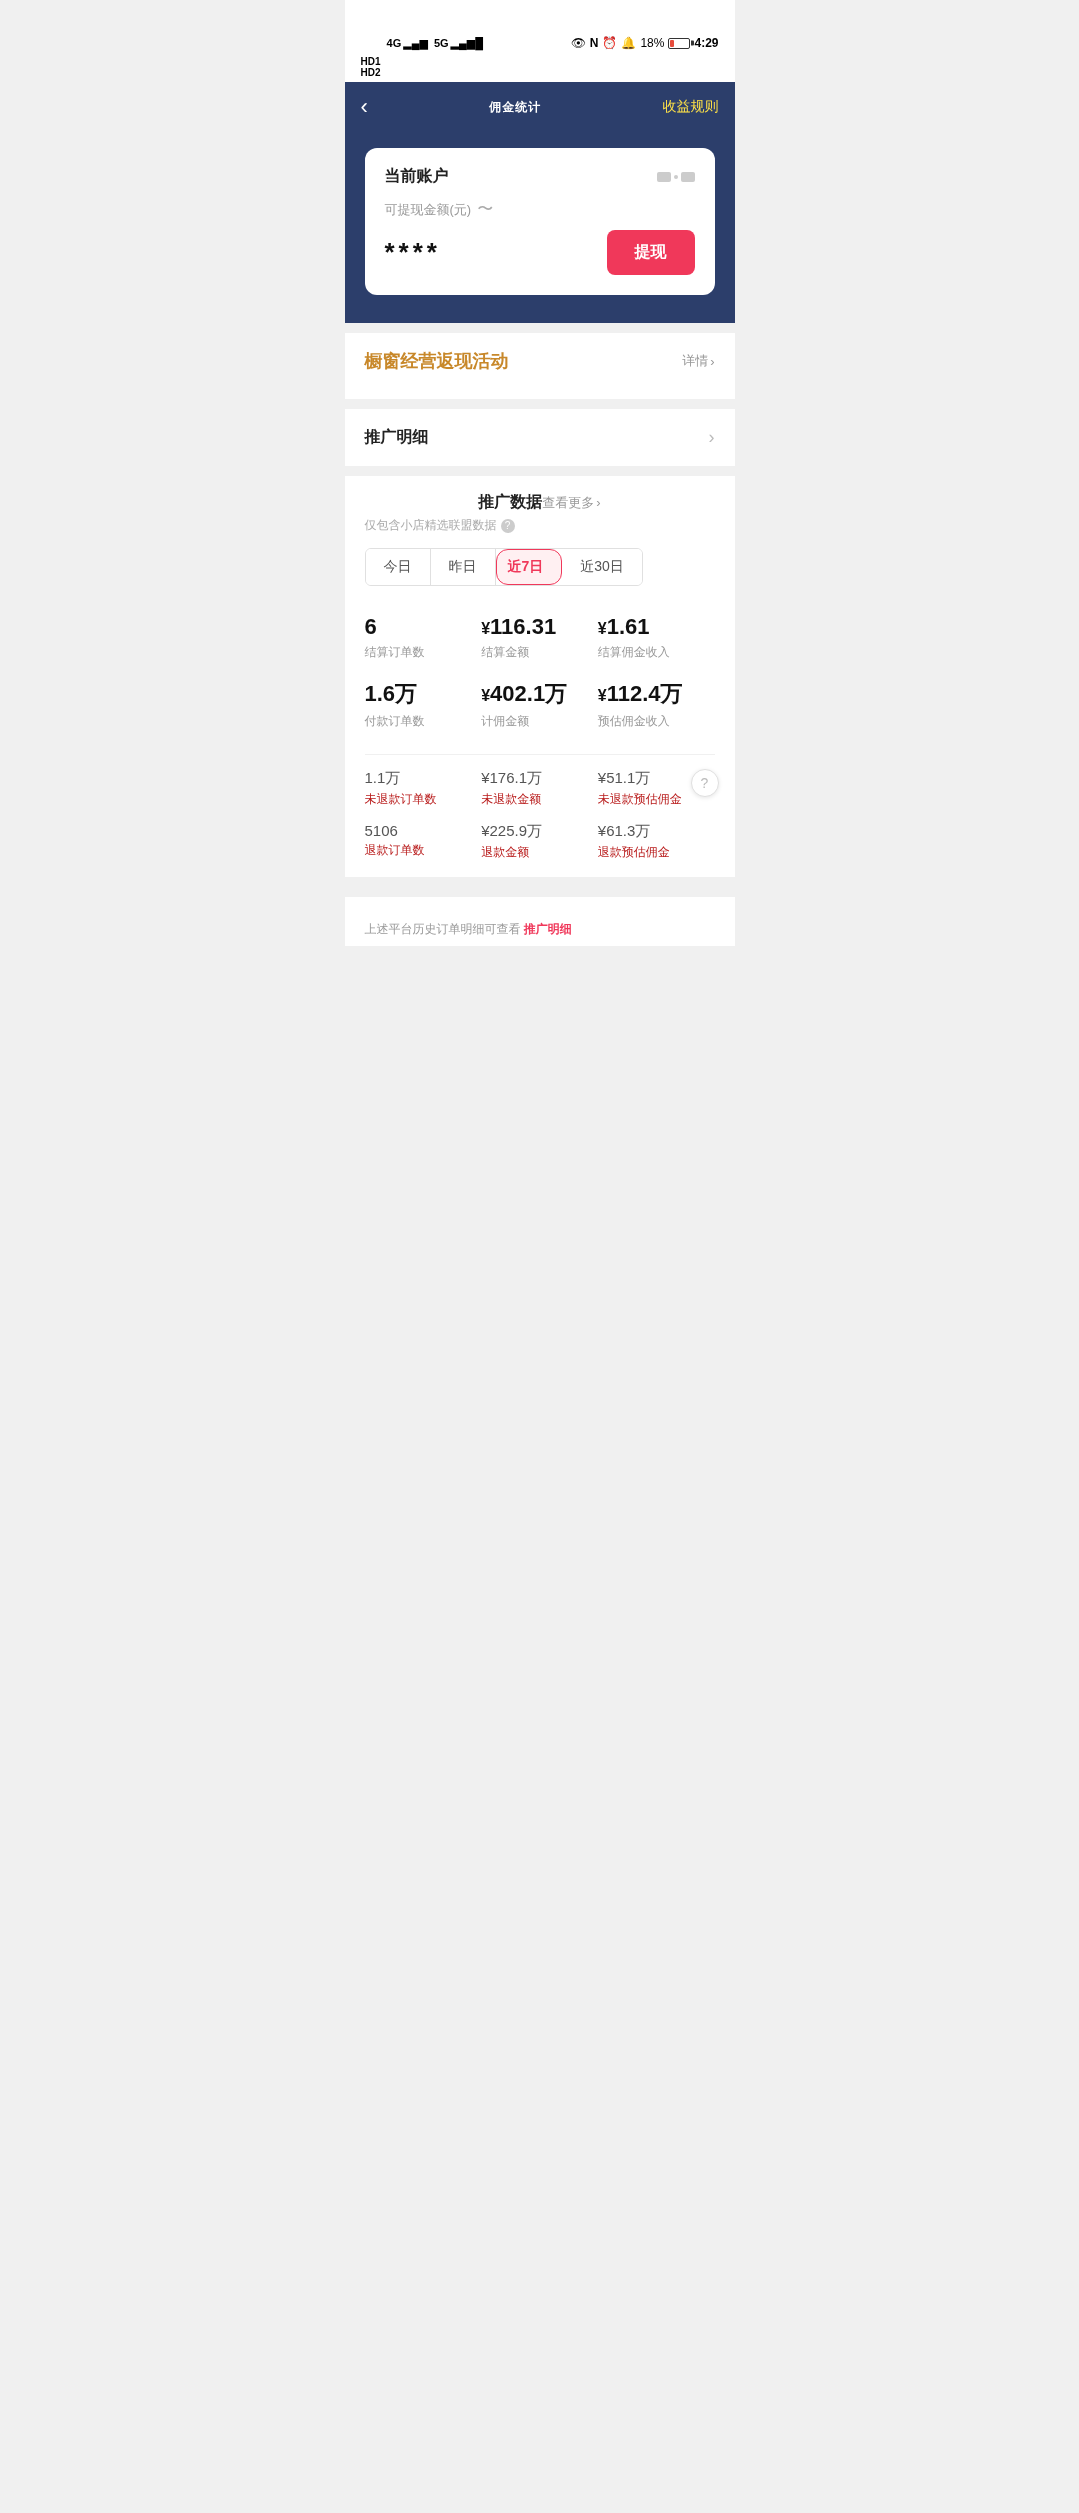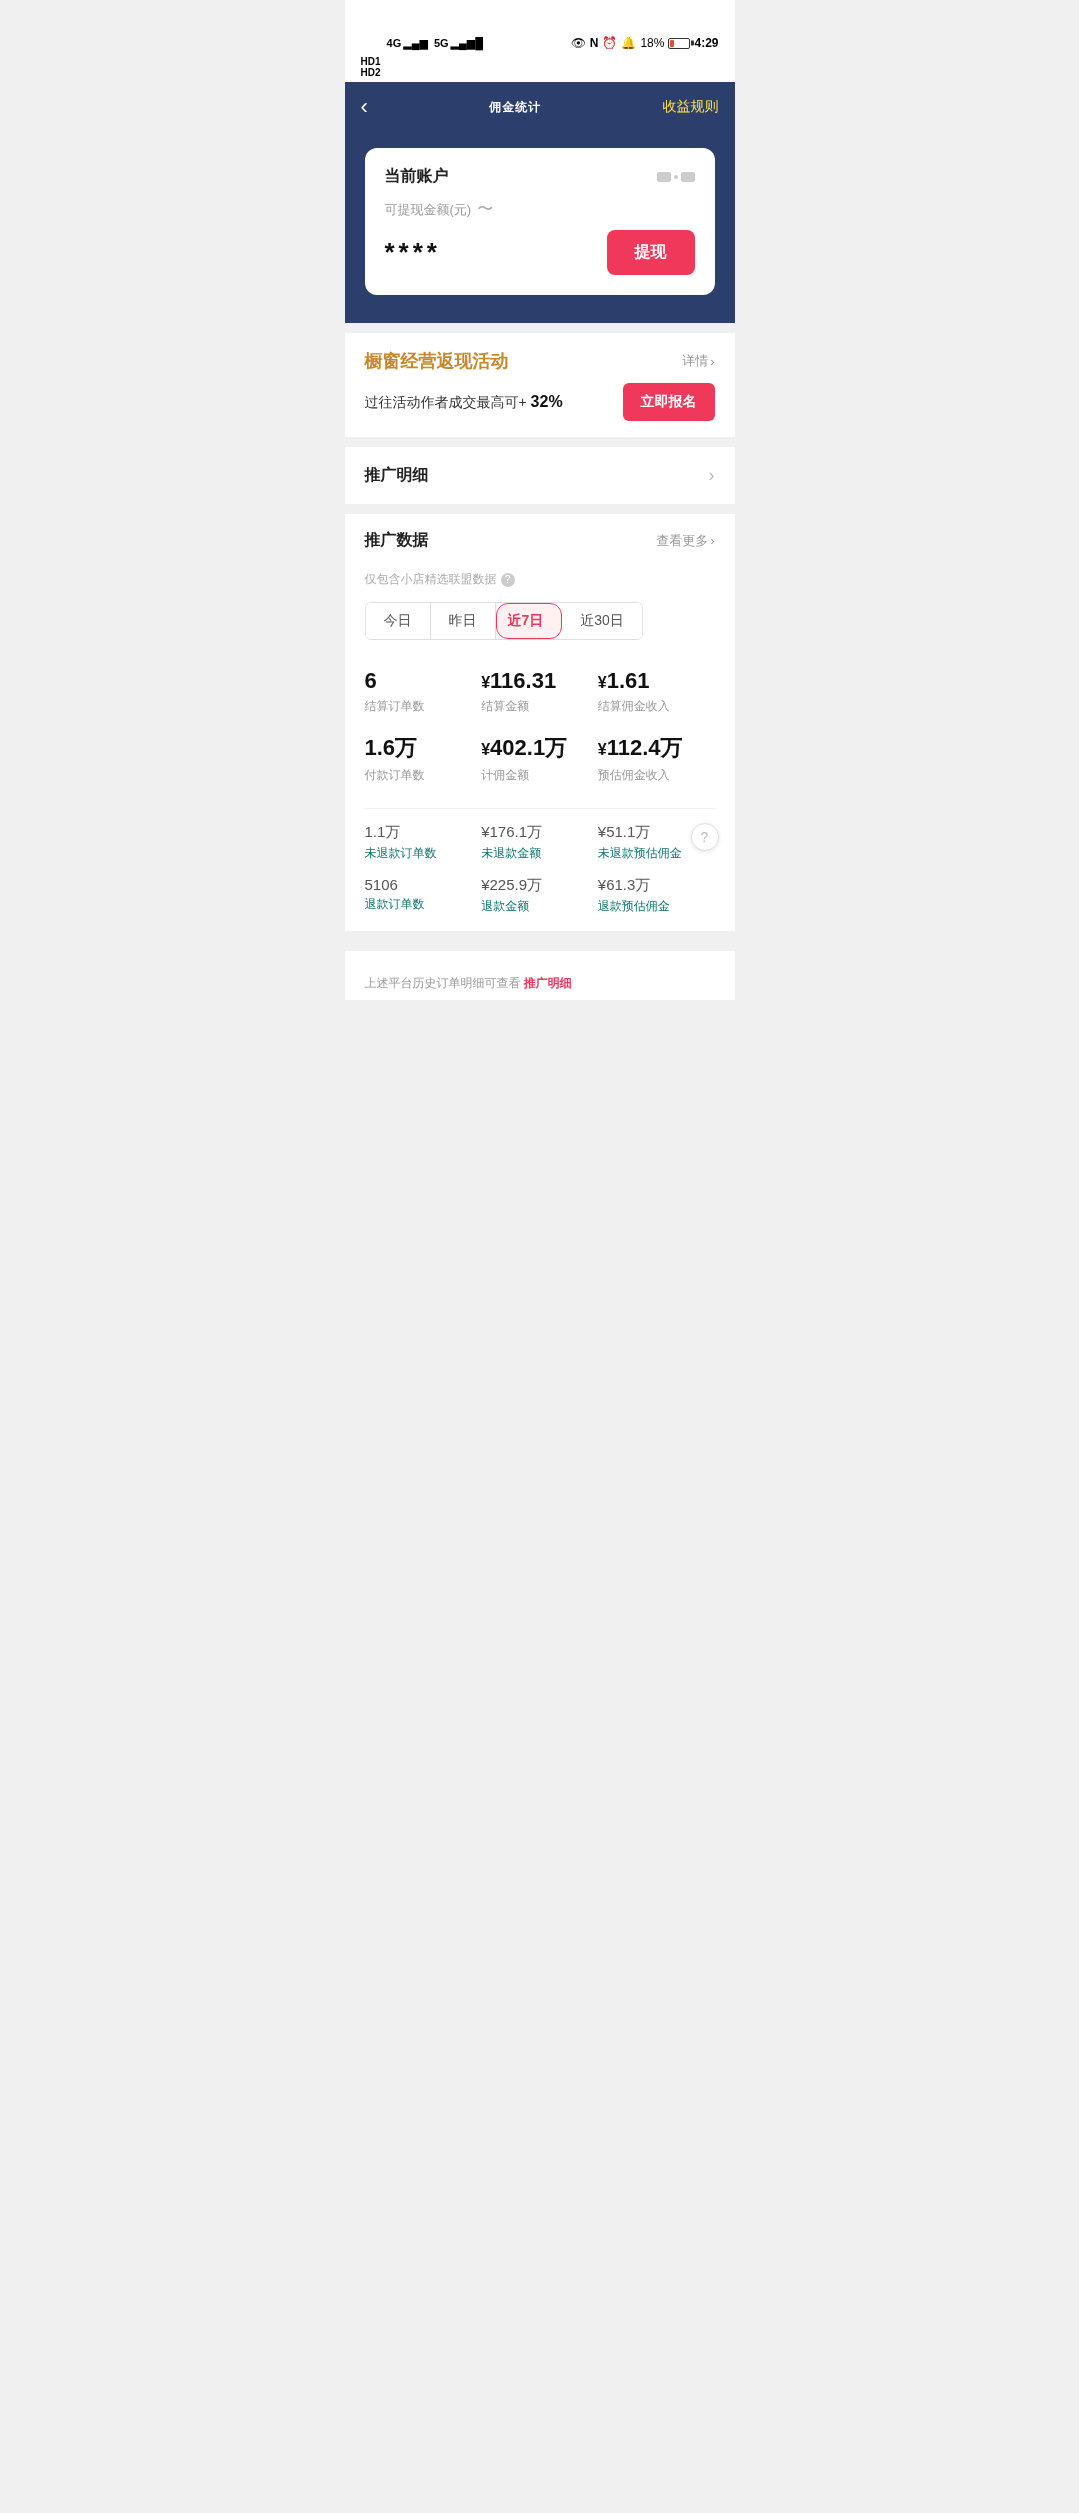--- a/index.html
+++ b/index.html
@@ -204,23 +204,23 @@
       color: #bbb;
     }
 
     
     .data-section {
       background: #fff;
       padding: 16px 20px 8px;
     }
     .data-header {
       display: flex;
-      justify-content: space-between;
-      align-items: center;
-      margin-bottom: 20px;
+      justify-content: center;
+      align-items: center;
+      margin-bottom: 4px;
     }
     .data-title {
       font-size: 16px;
       font-weight: 700;
       color: #222;
     }
     .data-more {
       font-size: 13px;
       color: #999;
       display: flex;
@@ -312,21 +312,21 @@
       position: relative;
     }
     .sub-stat-item { }
     .sub-stat-value {
       font-size: 15px;
       color: #555;
       margin-bottom: 3px;
     }
     .sub-stat-label {
       font-size: 12px;
-      color: #0f766e;
+      color: #b91c1c;
     }
     .help-bubble {
       position: absolute;
       right: -4px;
       top: 0;
       width: 28px; height: 28px;
       border-radius: 50%;
       background: #fff;
       border: 1px solid #e0e0e0;
       display: flex;
@@ -416,27 +416,20 @@
 </div>
 
 <div class="banner-card">
   <div class="banner-header">
     <span class="banner-title">橱窗经营返现活动</span>
     <span class="banner-detail">
       <span>详情</span>
       <span>›</span>
     </span>
   </div>
-  <div class="banner-body">
-    <div class="banner-desc">
-      <span>过往活动作者成交最高可+</span>
-      <strong>32%</strong>
-    </div>
-    <button class="banner-btn">立即报名</button>
-  </div>
 </div>
 
 <div class="section-divider"></div>
 
 <div class="section-row">
   <span class="section-label">推广明细</span>
   <span class="section-chevron chevron"></span>
 </div>
 
 <div class="section-divider"></div>

